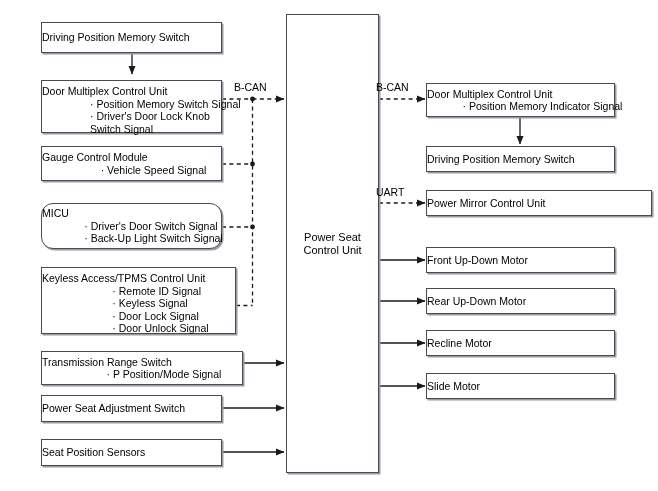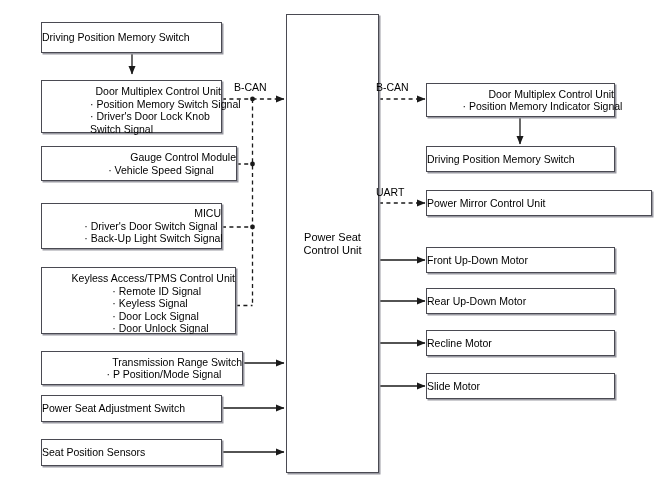--- a/index.html
+++ b/index.html
@@ -22,21 +22,21 @@
     border: 1px solid #4a4a52;
     box-shadow: 1.5px 1.5px 0 0 #9a9aa2;
     display: flex;
     flex-direction: column;
     justify-content: center;
     color: #000000;
     font-size: 10.5px;
     line-height: 12.5px;
   }
   .box .title {
-    text-align: right;
+    text-align: left;
     white-space: nowrap;
   }
   .box .ctr {
     white-space: nowrap;
   }
   .bullets {
     margin: 0;
     padding: 0;
   }
   .bullets .bl {
@@ -163,28 +163,28 @@
 
   <div class="box" style="left:41px; top:80px; width:181px; height:53px; justify-content:flex-start; padding-top:4px;">
     <div class="title">Door Multiplex Control Unit</div>
     <div class="bullets left-block">
       <div class="bl">· Position Memory Switch Signal</div>
       <div class="bl">· Driver's Door Lock Knob</div>
       <div class="bl" style="padding-left:0;">Switch Signal</div>
     </div>
   </div>
 
-  <div class="box" style="left:41px; top:146px; width:196px; height:35px;">
+  <div class="box" style="left:41px; top:146px; width:181px; height:35px;">
     <div class="title">Gauge Control Module</div>
     <div class="bullets center-block">
       <div class="bl">· Vehicle Speed Signal</div>
     </div>
   </div>
 
-  <div class="box" style="left:41px; top:203px; width:181px; height:46px;">
+  <div class="box" style="left:41px; top:203px; width:181px; height:46px;border-radius:12px;">
     <div class="title">MICU</div>
     <div class="bullets center-block">
       <div class="bl">· Driver's Door Switch Signal</div>
       <div class="bl">· Back-Up Light Switch Signal</div>
     </div>
   </div>
 
   <div class="box" style="left:41px; top:267px; width:195px; height:67px; justify-content:flex-start; padding-top:4px;">
     <div class="title">Keyless Access/TPMS Control Unit</div>
     <div class="bullets center-block">

